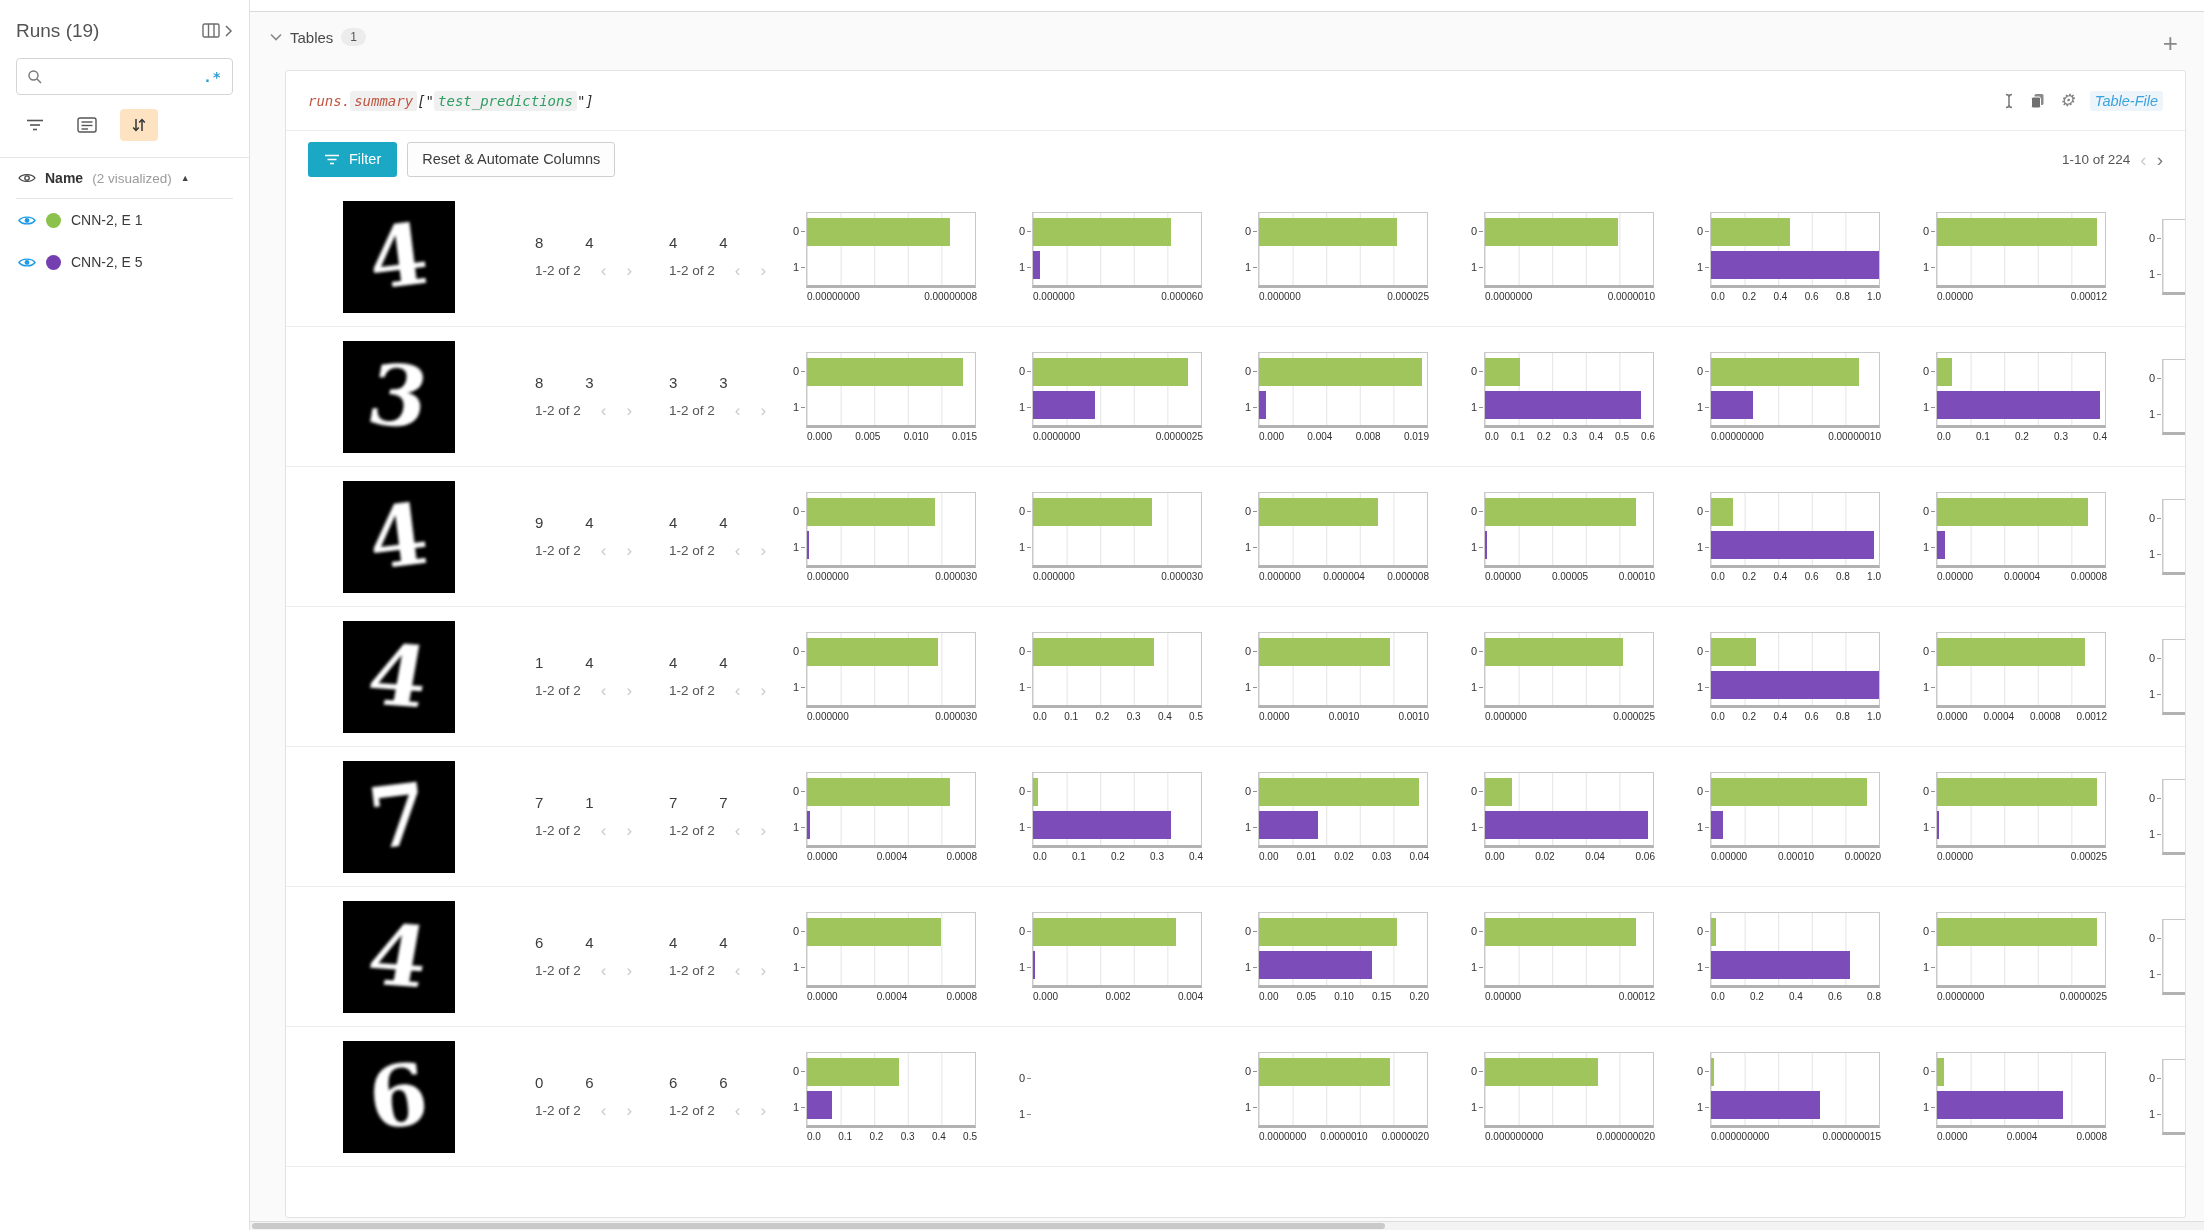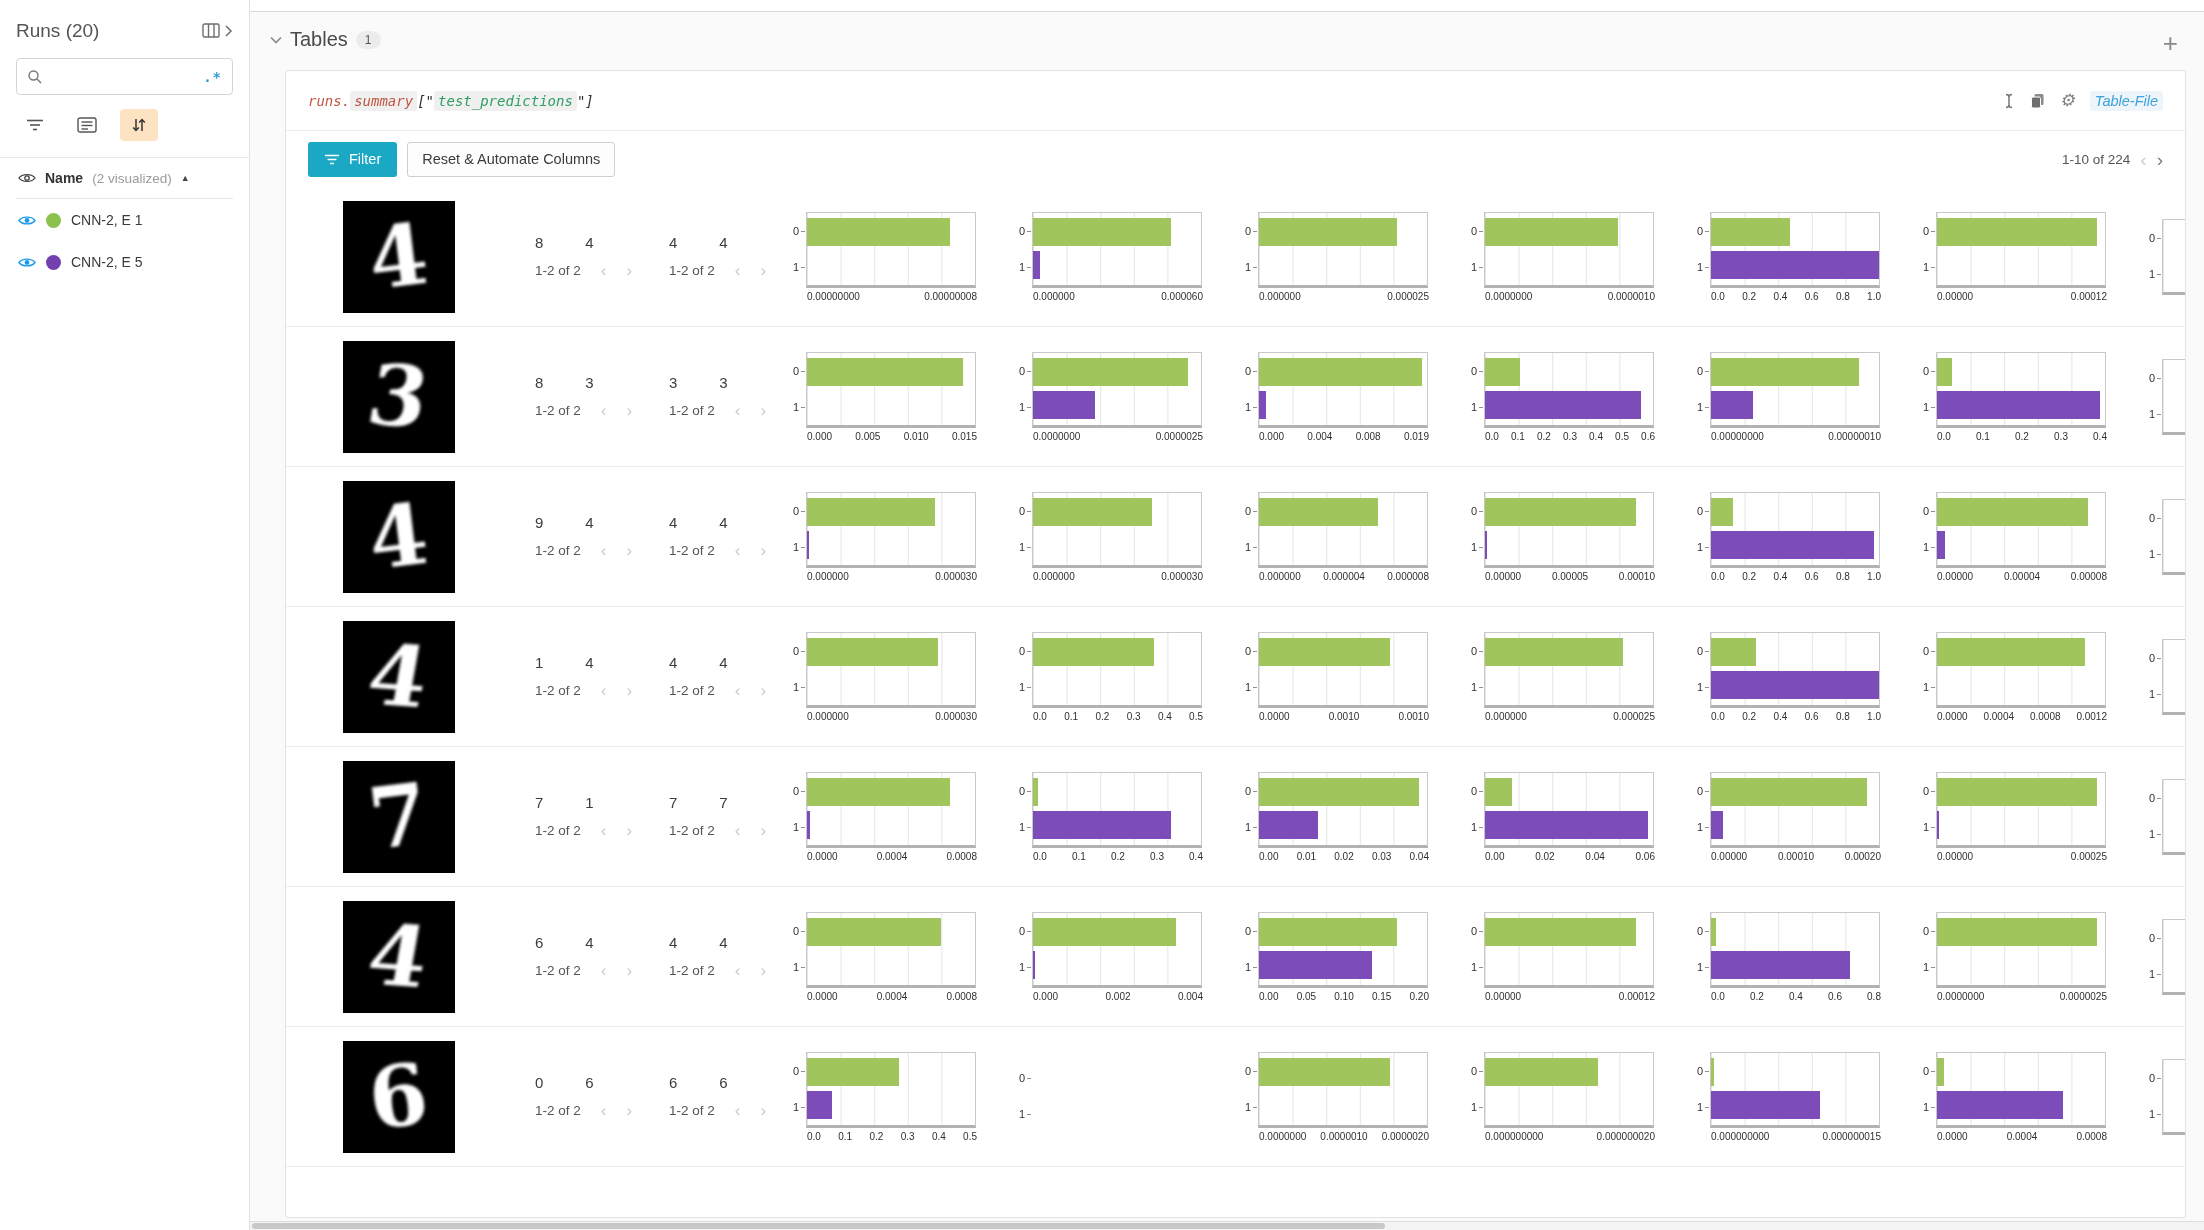--- a/index.html
+++ b/index.html
@@ -26,21 +26,21 @@
   .run-row { display:flex; align-items:center; gap:10px; padding:13px 2px; cursor:pointer; }
   .run-dot { width:15px; height:15px; border-radius:50%; flex:0 0 auto; }
   .run-dot.g { background:var(--run-green); }
   .run-dot.p { background:var(--run-purple); }
   .run-label { font-size:14px; color:#3a3a3a; }
 
   
   .main { position:absolute; left:250px; top:0; right:0; bottom:0; background:#fafafa; }
   .topstrip { height:12px; background:#fff; border-bottom:1px solid #d9d9d9; }
   .section-head { display:flex; align-items:center; gap:8px; padding:16px 0 0 20px; }
-  .section-title { font-size:20px; color:#4a4a4a; }
+  .section-title { font-size:15px; color:#4a4a4a; }
   .badge { background:#ececec; color:#555; font-size:12px; border-radius:10px; padding:2px 9px; }
   .plus-icon { position:absolute; right:26px; top:30px; font-size:26px; font-weight:300; color:#8a8a8a; cursor:pointer; line-height:1; }
 
   .card { position:absolute; left:35px; right:18px; top:70px; bottom:12px; background:#fff; border:1px solid #e2e2e2; border-radius:3px; overflow:hidden; }
 
   .code-row { height:60px; display:flex; align-items:center; padding:0 22px; border-bottom:1px solid #ececec; font-family:"DejaVu Sans Mono",monospace; font-size:14px;font-style:italic; }
   .tok-red { color:var(--code-red); }
   .chip { background:#f0f0f0; border-radius:3px; padding:2px 4px; }
   .tok-green { color:var(--code-green); }
   .tok-dark { color:#2d2d2d; }
@@ -94,21 +94,21 @@
   svg { display:block; }
 </style>
 </head>
 <body>
 
 <div class="page">
 
   <div class="sidebar">
     <div class="sb-inner">
       <div class="sb-title-row">
-        <span class="sb-title">Runs (20)</span>
+        <span class="sb-title">Runs (19)</span>
         <span class="sb-title-icons">
           <span>
             <svg width="20" height="16" viewBox="0 0 20 16" fill="none" stroke="#6e6e6e" stroke-width="1.4">
               <rect x="1" y="1" width="16" height="13" rx="1.5"></rect>
                 <line x1="6.5" y1="1" x2="6.5" y2="14"></line>
                 <line x1="12" y1="1" x2="12" y2="14"></line>
             </svg>
           </span>
           <span>
             <svg width="9" height="14" viewBox="0 0 9 14" fill="none" stroke="#6e6e6e" stroke-width="1.5">

